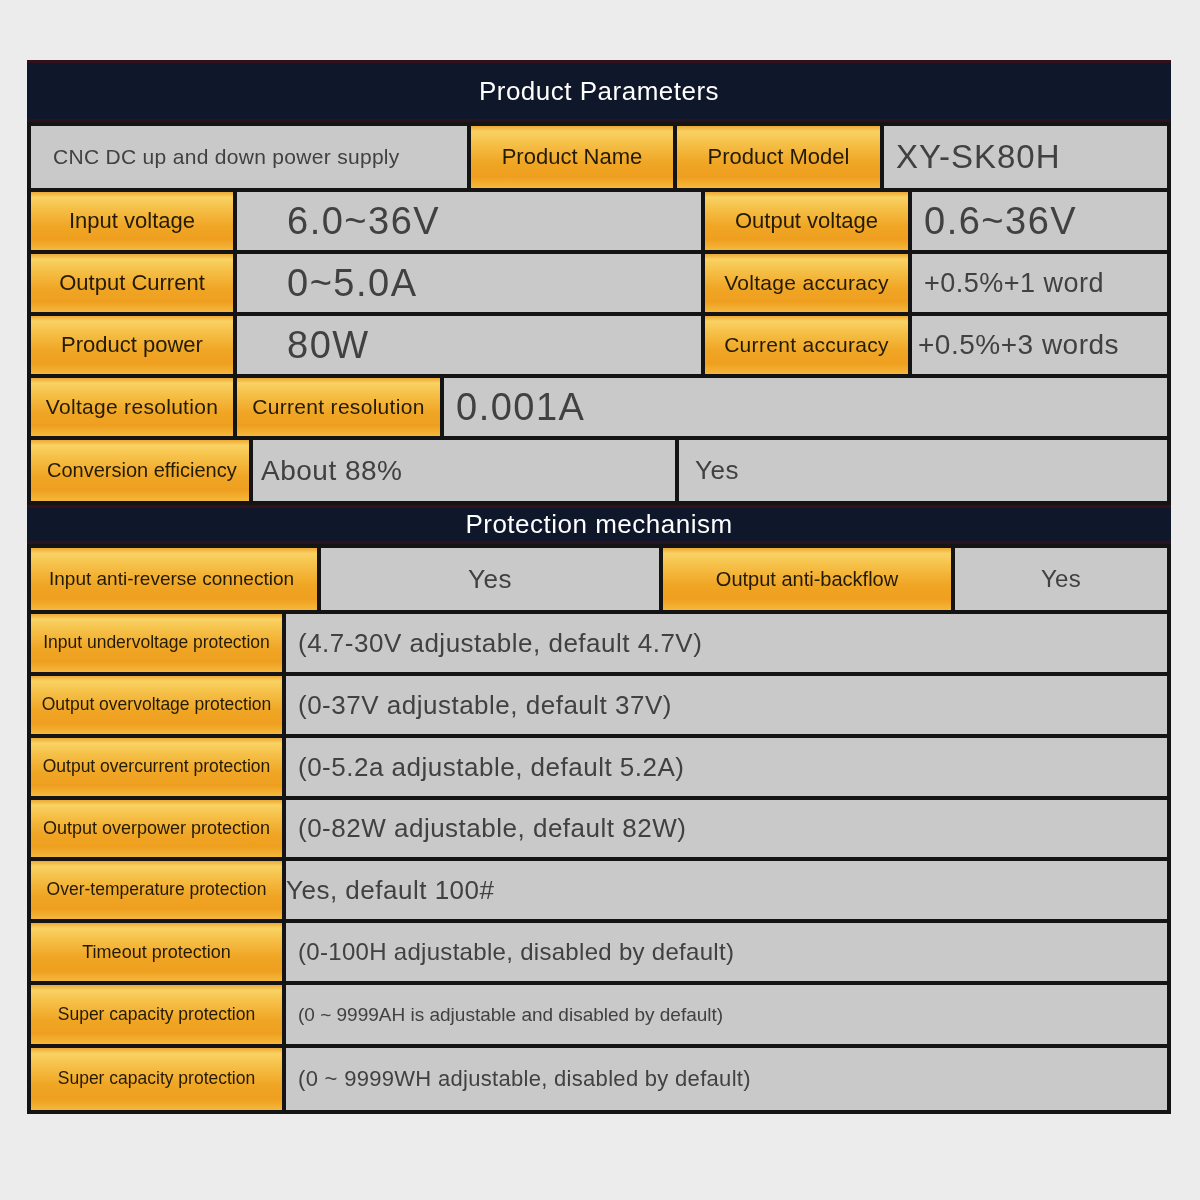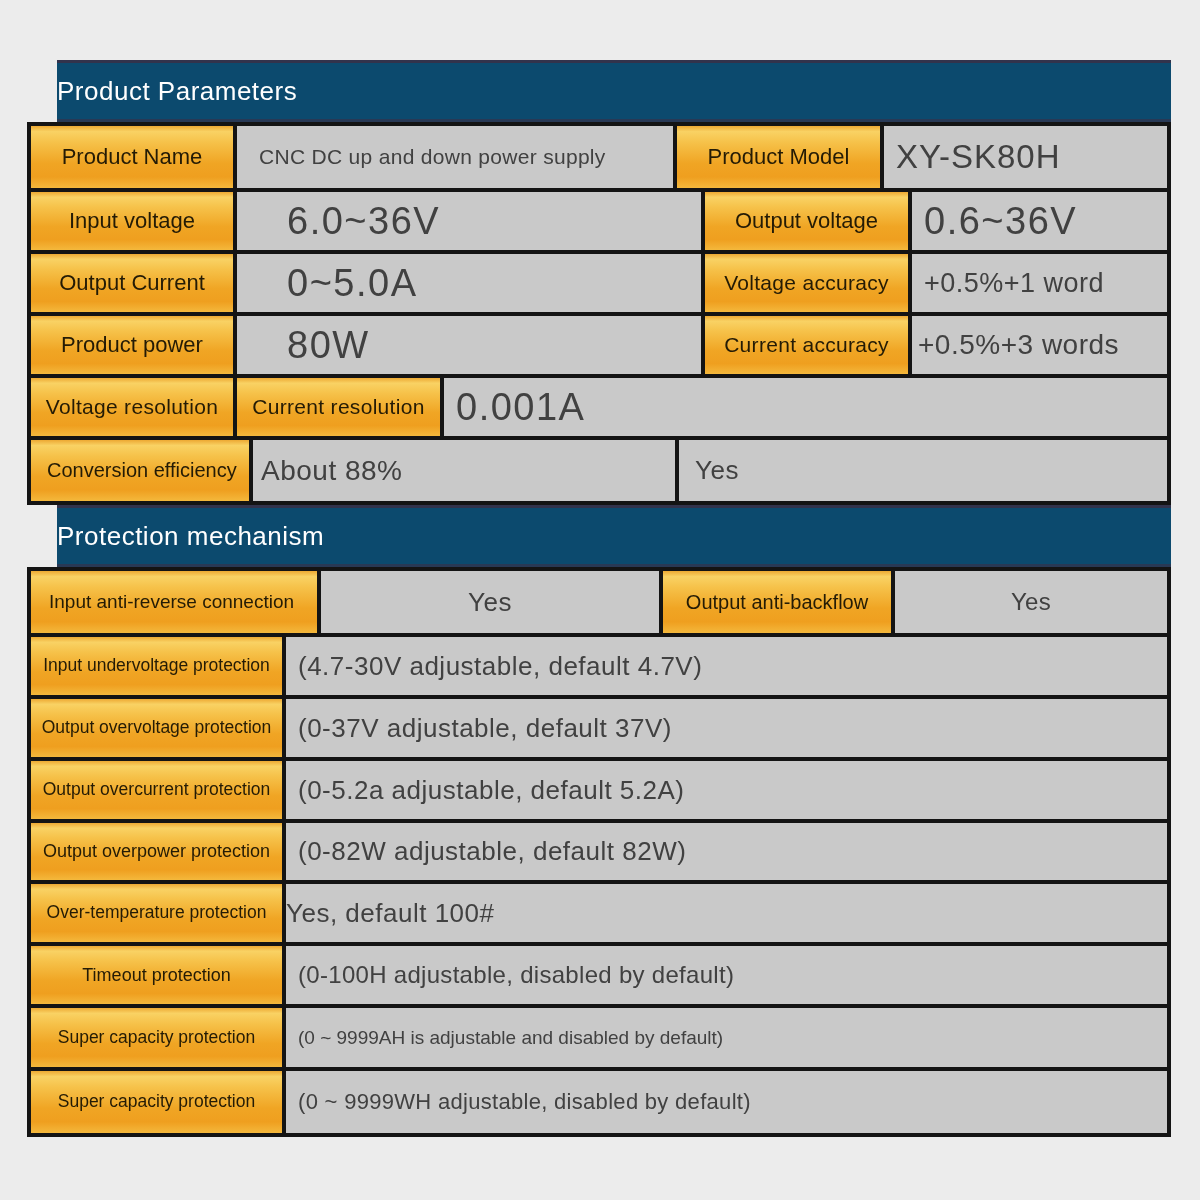--- a/index.html
+++ b/index.html
@@ -8,26 +8,25 @@
     background:#ececec;
     font-family:"Liberation Sans", sans-serif;
     position:relative;
     overflow:hidden;
   }
   .stage{position:absolute;left:0;top:0;width:1200px;height:1200px;background:#ececec;}
   .tbl{position:absolute;left:27px;top:60px;width:1144px;}
 
   
   .hdr{
-    height:62px;background:#0c4a6e;
-    display:flex;align-items:center;justify-content:flex-start;
+    height:62px;background:#0f172a;
+    display:flex;align-items:center;justify-content:center;
     box-shadow:inset 0 3px 0 rgba(140,0,0,.30), inset 0 -3px 0 rgba(140,0,0,.22);
-    margin-left:30px;
   }
-  .hdr2{height:62px;}
+  .hdr2{height:39px;}
   .hdr span{color:#ffffff;font-size:26px;letter-spacing:.5px;font-weight:500;}
 
   
   .grid{border:4px solid #141414;background:#141414;}
   .row{display:flex;background:#141414;}
   .row + .row{margin-top:4px;}
   .cell{
     display:flex;align-items:center;
     overflow:hidden;
   }
@@ -51,21 +50,21 @@
   
   .pr1{height:62px;}
   .pr2,.pr3,.pr4,.pr5{height:58px;}
   .pr6{height:61px;}
 
   
   .prot .p1{width:251px;}
   .prot .pv{flex:1;}
   .prot .q1{width:268px;}
   .prot .q2{width:338px;}
-  .prot .q3{width:228px;}
+  .prot .q3{width:288px;}
   .prot .q4{flex:1;}
   
   .pp1{height:62px;}
   .pp2,.pp3,.pp4,.pp6,.pp7{height:58px;}
   .pp5{height:57px;}
   .pp8{height:59px;}
   .pp9{height:62px;}
 
   
   .fs38{font-size:38px;letter-spacing:1.5px;}
@@ -96,22 +95,22 @@
 
 <div class="stage">
   <div class="tbl">
 
     <div class="hdr">
       <span>Product Parameters</span>
     </div>
 
     <div class="grid params">
       <div class="row pr1">
+        <div class="cell gray c2 fs21 pl22">CNC DC up and down power supply</div>
         <div class="cell gold c1">Product Name</div>
-        <div class="cell gray c2 fs21 pl22">CNC DC up and down power supply</div>
         <div class="cell gold c3">Product Model</div>
         <div class="cell gray c4 fs33 pl12">XY-SK80H</div>
       </div>
       <div class="row pr2">
         <div class="cell gold c1">Input voltage</div>
         <div class="cell gray c2 fs38 pl50">6.0~36V</div>
         <div class="cell gold c3">Output voltage</div>
         <div class="cell gray c4 fs38 pl12">0.6~36V</div>
       </div>
       <div class="row pr3">

